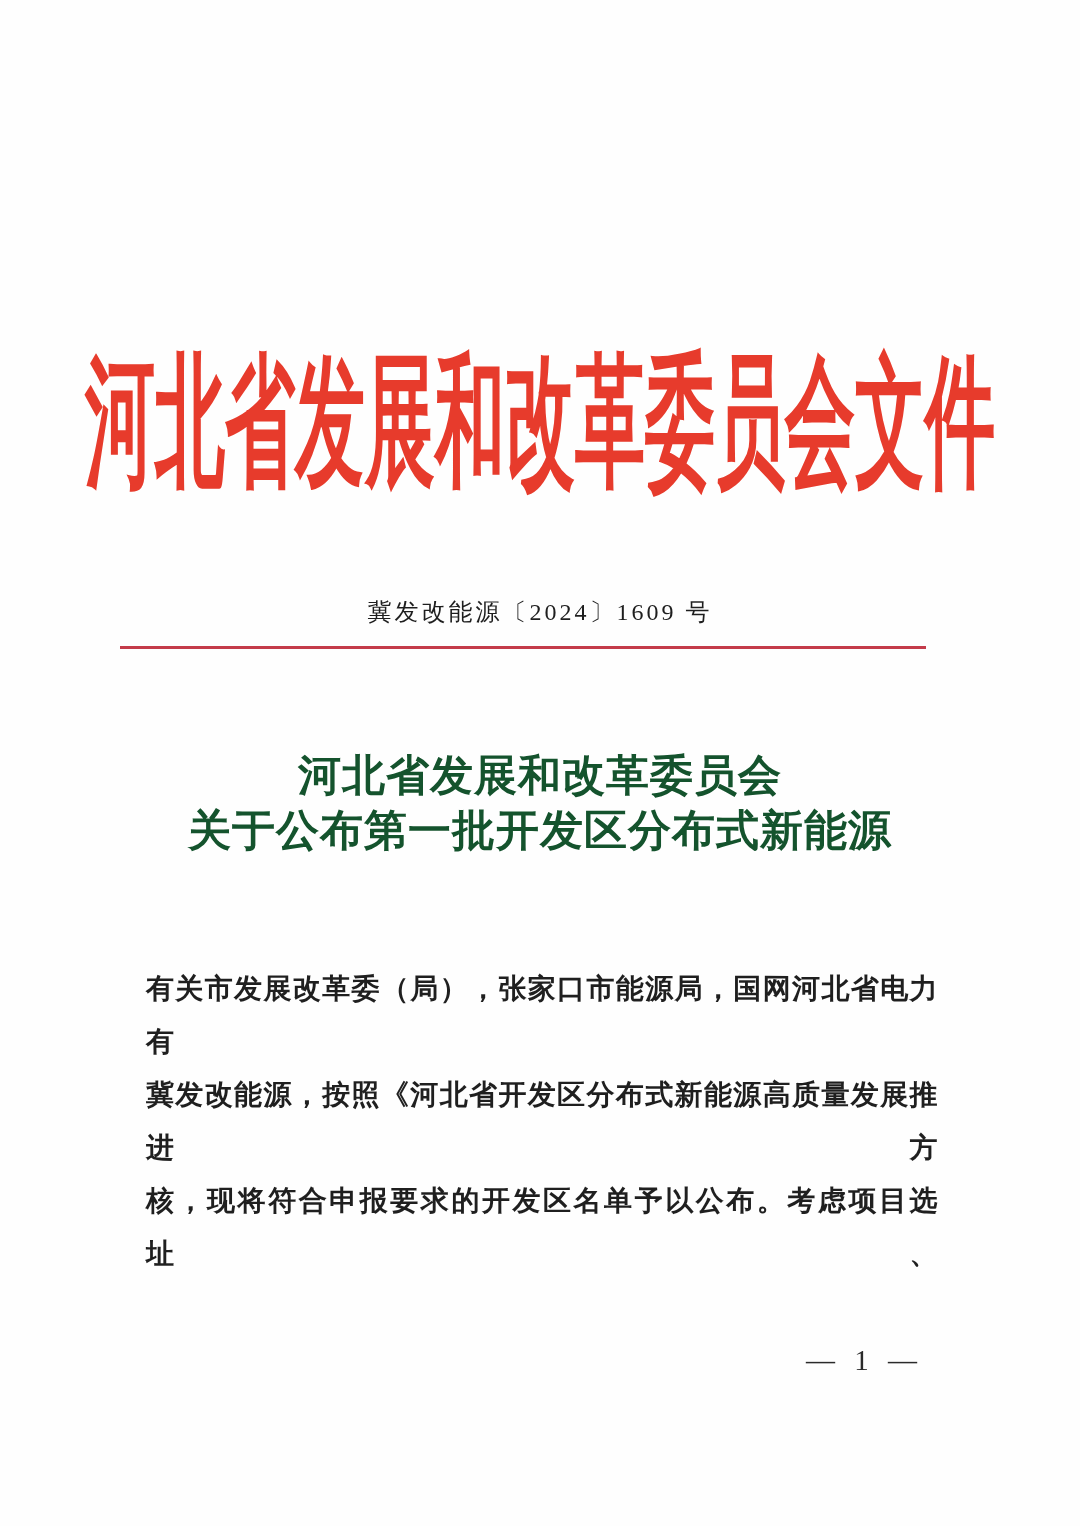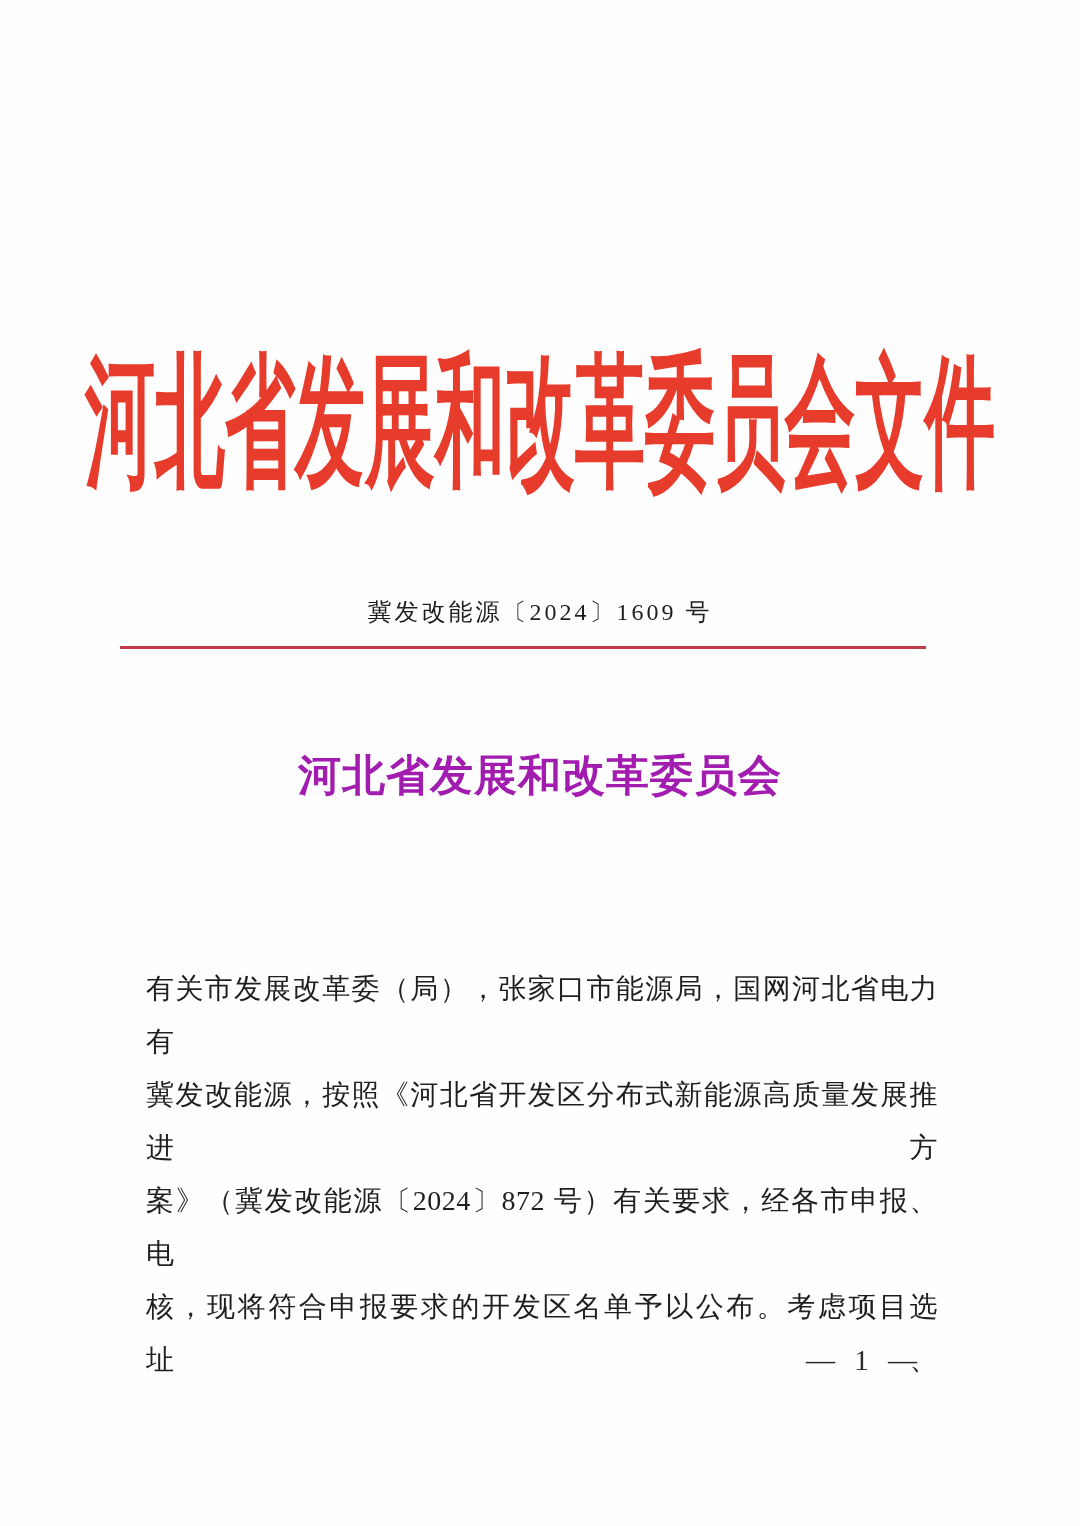--- a/index.html
+++ b/index.html
@@ -57,40 +57,41 @@
   .notice-title {
     position: absolute;
     top: 748px;
     left: 0;
     width: 100%;
     text-align: center;
     font-size: 43px;
     font-weight: bold;
     line-height: 55px;
     letter-spacing: 1px;
-    color: #a21caf;
+    color: #14532d;
   }
   
   .body-block {
     position: absolute;
     top: 962px;
     left: 146px;
     width: 792px;
     font-size: 28px;
     line-height: 53px;
     color: #1f1f1f;
     letter-spacing: 0.5px;
   }
   .body-line {
     white-space: nowrap;
   }
   .body-line.fill {
     white-space: normal;
     text-align: justify;
     text-align-last: justify;
+    font-weight: bold;
   }
   .body-line.indent {
     padding-left: 57px;
   }
   
   .page-number {
     position: absolute;
     top: 1344px;
     right: 157px;
     font-size: 29px;
@@ -105,24 +106,24 @@
 <div class="page">
 
   <div class="banner">河北省发展和改革委员会文件</div>
 
   <div class="doc-number">冀发改能源〔2024〕1609 号</div>
 
   <div class="divider"></div>
 
   <div class="notice-title">
     <div>河北省发展和改革委员会</div>
+    <div>关于公布第一批开发区分布式新能源</div>
   </div>
 
   <div class="body-block">
     <div class="body-line fill">有关市发展改革委（局），张家口市能源局，国网河北省电力有</div>
     <div class="body-line fill">冀发改能源，按照《河北省开发区分布式新能源高质量发展推进方</div>
-    <div class="body-line fill">案》（冀发改能源〔2024〕872 号）有关要求，经各市申报、电</div>
     <div class="body-line fill">核，现将符合申报要求的开发区名单予以公布。考虑项目选址、</div>
   </div>
 
   <div class="page-number">— 1 —</div>
 
 </div>
 
 </body></html>

